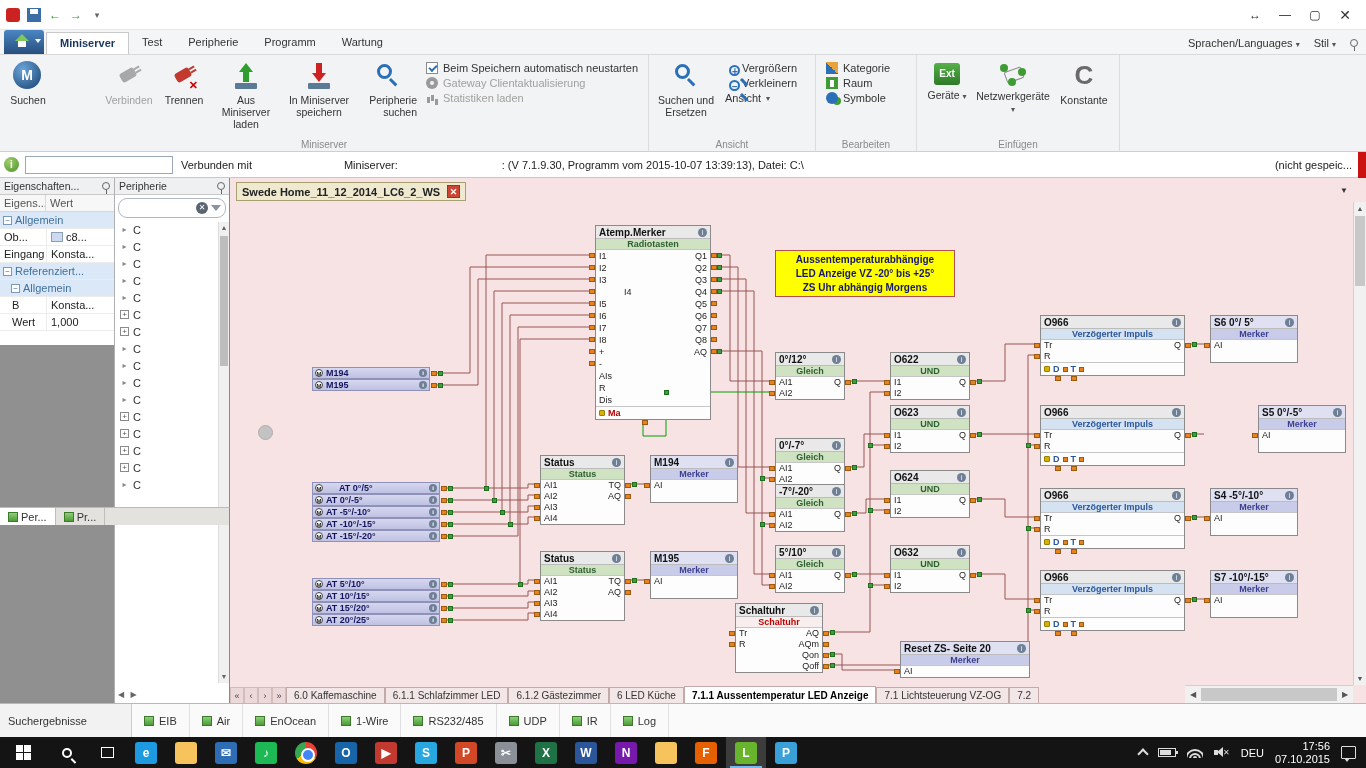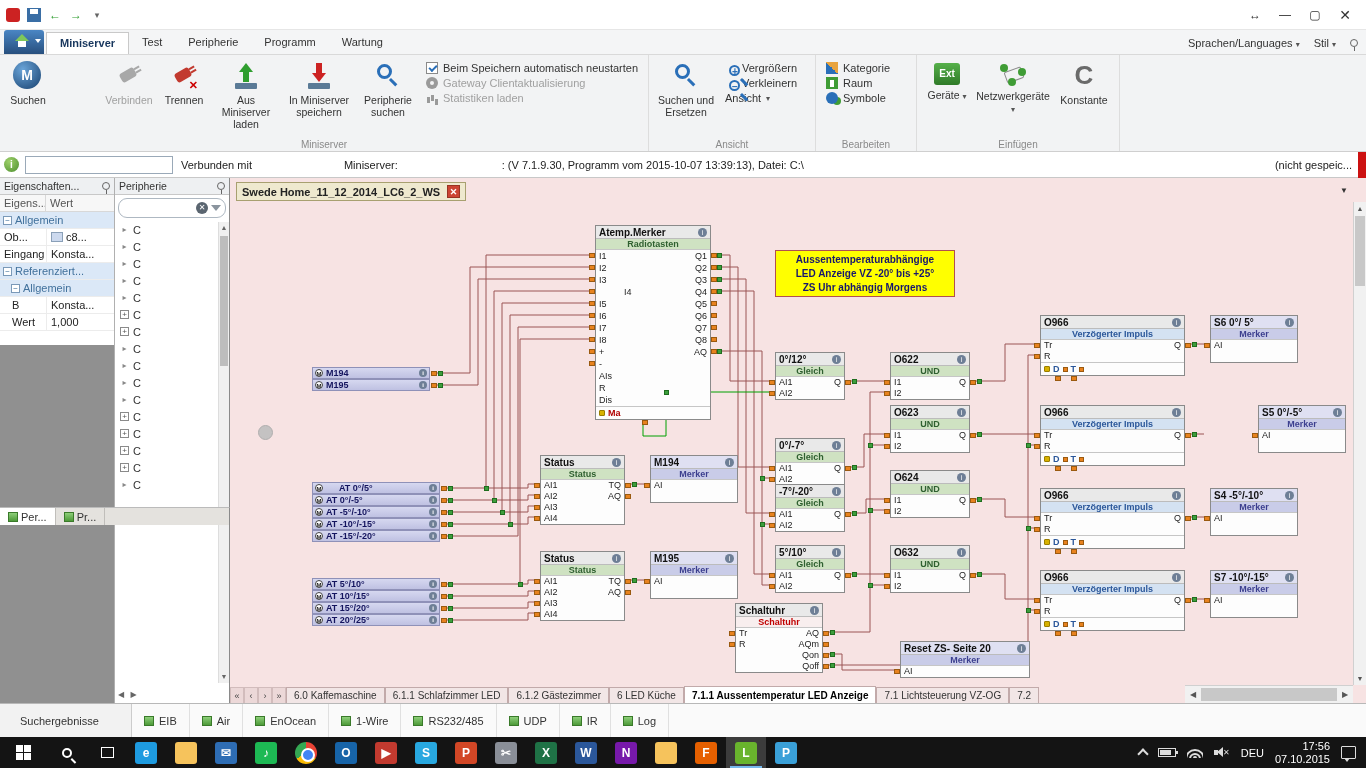--- a/index.html
+++ b/index.html
@@ -163,21 +163,21 @@
 .vscroll{position:absolute;right:0;top:24px;bottom:18px;width:13px;background:#f1f1f1;border-left:1px solid #d0d0d0;}
 .vscroll .sa{position:absolute;left:0;right:0;height:13px;font-size:7px;text-align:center;line-height:13px;color:#555;}
 .vscroll .sa.dn{bottom:0;}
 .vscroll .thumb{position:absolute;left:1px;right:1px;top:14px;height:70px;background:#c8c8c8;}
 .hscroll{position:absolute;right:13px;top:507px;width:168px;height:18px;background:#f1f1f1;border-top:1px solid #d0d0d0;display:flex;z-index:5;}
 .hscroll .sa{width:16px;text-align:center;font-size:8px;line-height:17px;color:#555;}
 .hscroll .thumb{flex:1;margin:2px 0;background:#c8c8c8;}
 
 
 .statusbar{position:absolute;top:703px;left:0;width:1366px;height:34px;background:#fafafa;border-top:1px solid #b8b8b8;display:flex;align-items:stretch;}
-.sres{width:132px;border-right:1px solid #ccc;display:flex;align-items:center;padding-left:20px;color:#333;background:#f2f2f2;}
+.sres{width:132px;border-right:1px solid #ccc;display:flex;align-items:center;padding-left:8px;color:#333;background:#f2f2f2;}
 .stab{display:flex;align-items:center;gap:5px;padding:0 12px;border-right:1px solid #e0e0e0;color:#333;white-space:nowrap;}
 
 
 .taskbar{position:absolute;top:737px;left:0;width:1366px;height:31px;background:#141414;display:flex;align-items:center;color:#fff;}
 .tstart{width:46px;height:31px;display:flex;align-items:center;justify-content:center;}
 .winlogo{display:grid;grid-template-columns:7px 7px;grid-template-rows:7px 7px;gap:1px;}
 .winlogo i{background:#fff;}
 .tsearch{width:42px;height:31px;display:flex;align-items:center;justify-content:center;}
 .smag{width:10px;height:10px;border:2px solid #fff;border-radius:50%;position:relative;}
 .smag::after{content:"";position:absolute;left:8px;top:8px;width:6px;height:2px;background:#fff;transform:rotate(45deg);transform-origin:0 0;}
@@ -274,21 +274,21 @@
         </div>
       <span>Aus Miniserver laden</span>
     </div>
     <div class="rbtn" style="width:74px;">
       <div class="ic">
           <span class="arr down"></span>
           <span class="monitor"></span>
         </div>
       <span>In Miniserver speichern</span>
     </div>
-    <div class="rbtn" style="width:64px;">
+    <div class="rbtn" style="width:64px;text-align:right;">
       <div class="ic">
           <span class="mag"></span>
         </div>
       <span>Peripherie suchen</span>
     </div>
     <div class="rcol" style="width:224px;">
       <div class="ropt">
         <span class="cbx"></span>
         <span>Beim Speichern automatisch neustarten</span>
       </div>

